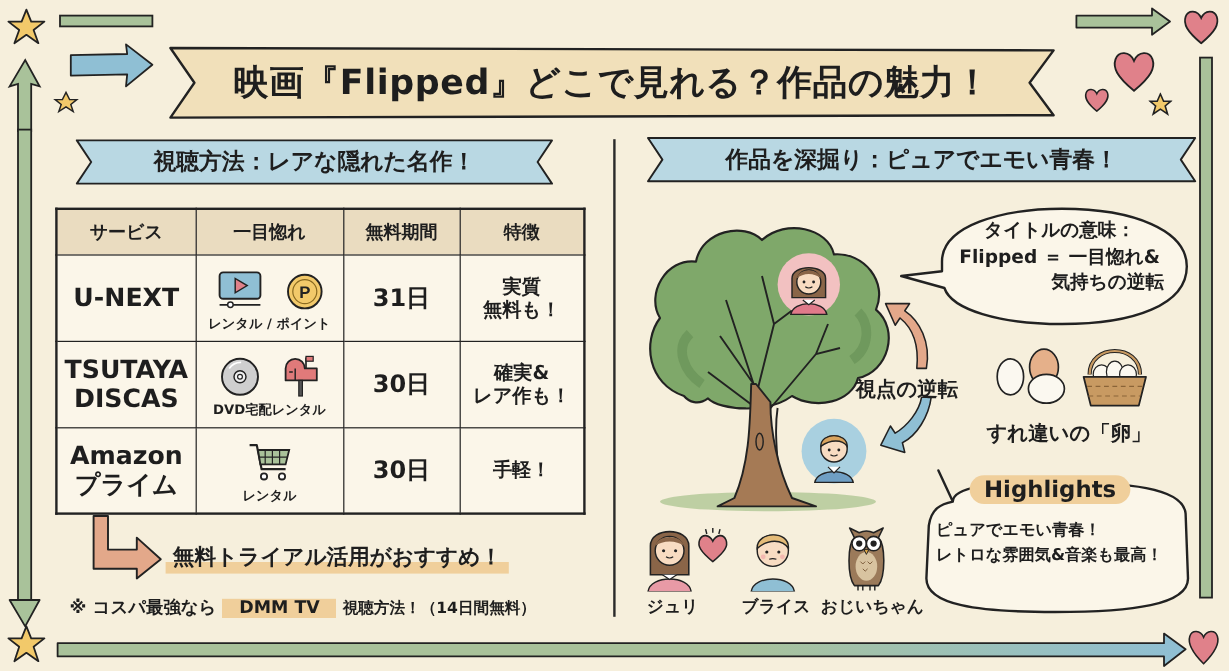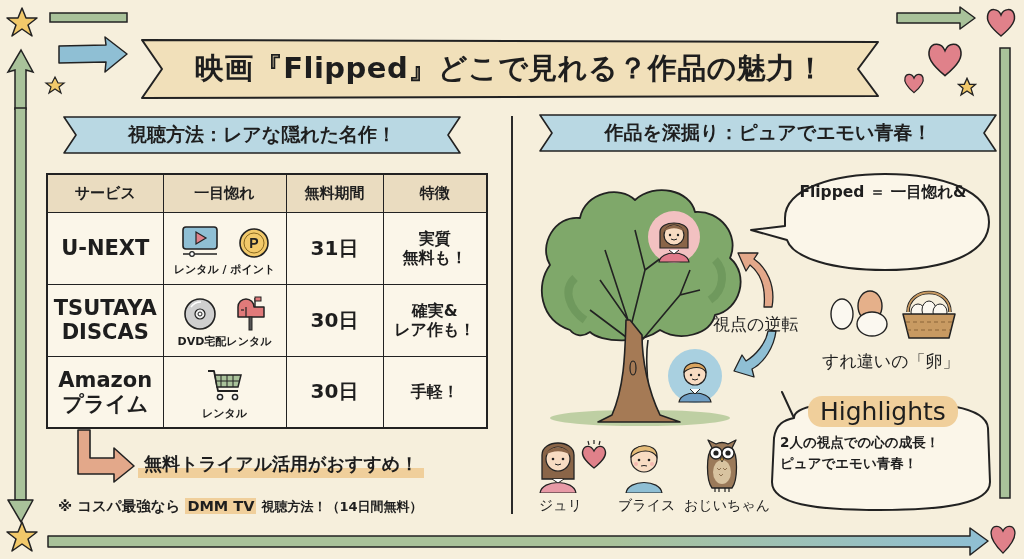--- a/index.html
+++ b/index.html
@@ -60,30 +60,30 @@
     position: absolute; left: 138px; top: 452px;
     font-size: 18px; font-weight: bold;
     padding: 0 6px 2px 6px;
     background: linear-gradient(to bottom, transparent 62%, #f0cf9b 62%);
     text-align: right;
   }
   .note-text {
     position: absolute; left: 58px; top: 497px;
     font-size: 14.5px; font-weight: bold;
   }
-  .note-text .hl { background: #f0cf9b; padding: 0 2px; }
+  .note-text .hl { background: #f0cf9b; padding: 0 14px; }
   .note-text .small { font-size: 13px; }
 
   
   .divider { position: absolute; left: 511px; top: 116px; width: 2px; height: 398px; background: #2a2a2a; }
 
   
   .bubble-text { position: absolute; text-align: center; font-weight: bold; }
 
-  .label { position: absolute; font-weight: normal; white-space: nowrap; }
+  .label { position: absolute; font-weight: bold; white-space: nowrap; }
 </style>
 </head>
 <body>
 
 <svg class="abs" style="left:0;top:0" width="1024" height="559">
 
   <g>
     <polygon points="22,8 26,18 37,18 28,25 32,36 22,29 12,36 16,25 7,18 18,18" fill="#f2c96a" stroke="#222" stroke-width="1.5" stroke-linejoin="round"></polygon>
   </g>
 
@@ -299,21 +299,23 @@
 <svg class="abs" style="left:732px;top:245px" width="70" height="135" viewBox="0 0 70 135">
   <path d="M40,62 C44,40 34,22 22,14 L26,8 L6,8 L14,26 L18,20 C28,28 34,42 32,62 Z" fill="#e3a88a" stroke="#222" stroke-width="1.3" stroke-linejoin="round"></path>
   <path d="M44,86 C42,102 32,118 20,124 L22,132 L2,126 L10,110 L14,116 C24,110 34,98 36,86 Z" fill="#8fbfd4" stroke="#222" stroke-width="1.3" stroke-linejoin="round"></path>
 </svg>
 <div class="label" style="left:713px;top:313px;font-size:17px;">視点の逆転</div>
 
 <svg class="abs" style="left:745px;top:170px" width="248" height="105" viewBox="0 0 248 105">
   <path d="M40,48 C40,18 90,4 140,4 C200,4 244,22 244,52 C244,84 200,100 140,100 C88,100 48,88 42,70 L6,60 L40,56 Z" fill="#fbf6e9" stroke="#222" stroke-width="2" stroke-linejoin="round"></path>
 </svg>
 <div class="bubble-text" style="left:778px;top:182px;width:210px;font-size:15.5px;line-height:1.4;">
+  <div>タイトルの意味：</div>
   <div>Flipped ＝ 一目惚れ&amp;</div>
+  <div style="text-align:right;padding-right:18px;">気持ちの逆転</div>
 </div>
 
 <svg class="abs" style="left:828px;top:288px" width="70" height="50" viewBox="0 0 70 50">
   <ellipse cx="14" cy="26" rx="11" ry="15" fill="#fbf8f0" stroke="#222" stroke-width="1.4"></ellipse>
   <ellipse cx="42" cy="18" rx="12" ry="15" fill="#e5b08a" stroke="#222" stroke-width="1.4"></ellipse>
   <ellipse cx="44" cy="36" rx="15" ry="12" fill="#fbf8f0" stroke="#222" stroke-width="1.4"></ellipse>
 </svg>
 <svg class="abs" style="left:900px;top:282px" width="58" height="60" viewBox="0 0 58 60">
   <path d="M8,30 C8,4 50,4 50,30" fill="none" stroke="#222" stroke-width="3.5"></path>
   <path d="M8,30 C8,4 50,4 50,30" fill="none" stroke="#c89a62" stroke-width="1.8"></path>
@@ -322,24 +324,24 @@
   <ellipse cx="40" cy="30" rx="7" ry="8" fill="#fbf8f0" stroke="#222" stroke-width="1"></ellipse>
   <path d="M3,32 L55,32 L49,56 L9,56 Z" fill="#c89a62" stroke="#222" stroke-width="1.5" stroke-linejoin="round"></path>
   <line x1="6" y1="40" x2="52" y2="40" stroke="#8a6438" stroke-width="1" stroke-dasharray="4 3"></line>
   <line x1="7" y1="48" x2="50" y2="48" stroke="#8a6438" stroke-width="1" stroke-dasharray="4 3"></line>
 </svg>
 <div class="label" style="left:822px;top:350px;font-size:17px;">すれ違いの「卵」</div>
 
 <svg class="abs" style="left:764px;top:388px" width="230" height="126" viewBox="0 0 230 126">
   <path d="M30,30 C30,18 60,14 115,14 C175,14 222,18 224,40 L226,94 C226,116 180,122 115,122 C50,122 8,116 8,94 L10,50 C12,36 20,32 30,30 L18,4 Z" fill="#fbf6e9" stroke="#222" stroke-width="2" stroke-linejoin="round"></path>
 </svg>
-<div class="label" style="left:808px;top:396px;font-size:25px;background:#f0cf9b;border-radius:14px;padding:1px 12px;">Highlights</div>
+<div class="label" style="left:808px;top:396px;font-size:19px;background:#f0cf9b;border-radius:14px;padding:1px 12px;">Highlights</div>
 <div class="bubble-text" style="left:780px;top:432px;width:200px;font-size:13.5px;line-height:1.55;text-align:left;">
-  <div>2人の視点での心の成長！</div>
   <div>ピュアでエモい青春！</div>
+  <div>レトロな雰囲気&amp;音楽も最高！</div>
 </div>
 
 <svg class="abs" style="left:536px;top:435px" width="44" height="58" viewBox="0 0 44 58">
   <path d="M6,44 L6,20 C6,4 38,4 38,20 L38,44 Z" fill="#8a6548" stroke="#222" stroke-width="1.3"></path>
   <circle cx="22" cy="24" r="12" fill="#f8dcc2" stroke="#222" stroke-width="1.2"></circle>
   <path d="M10,20 C12,10 32,10 34,20 C28,15 16,15 10,20 Z" fill="#8a6548"></path>
   <circle cx="17" cy="24" r="1.3" fill="#222"></circle>
     <circle cx="27" cy="24" r="1.3" fill="#222"></circle>
   <path d="M19,29 Q22,31 25,29" stroke="#222" stroke-width="1" fill="none"></path>
   <path d="M4,58 C6,44 38,44 40,58 Z" fill="#e89aa6" stroke="#222" stroke-width="1.2"></path>

